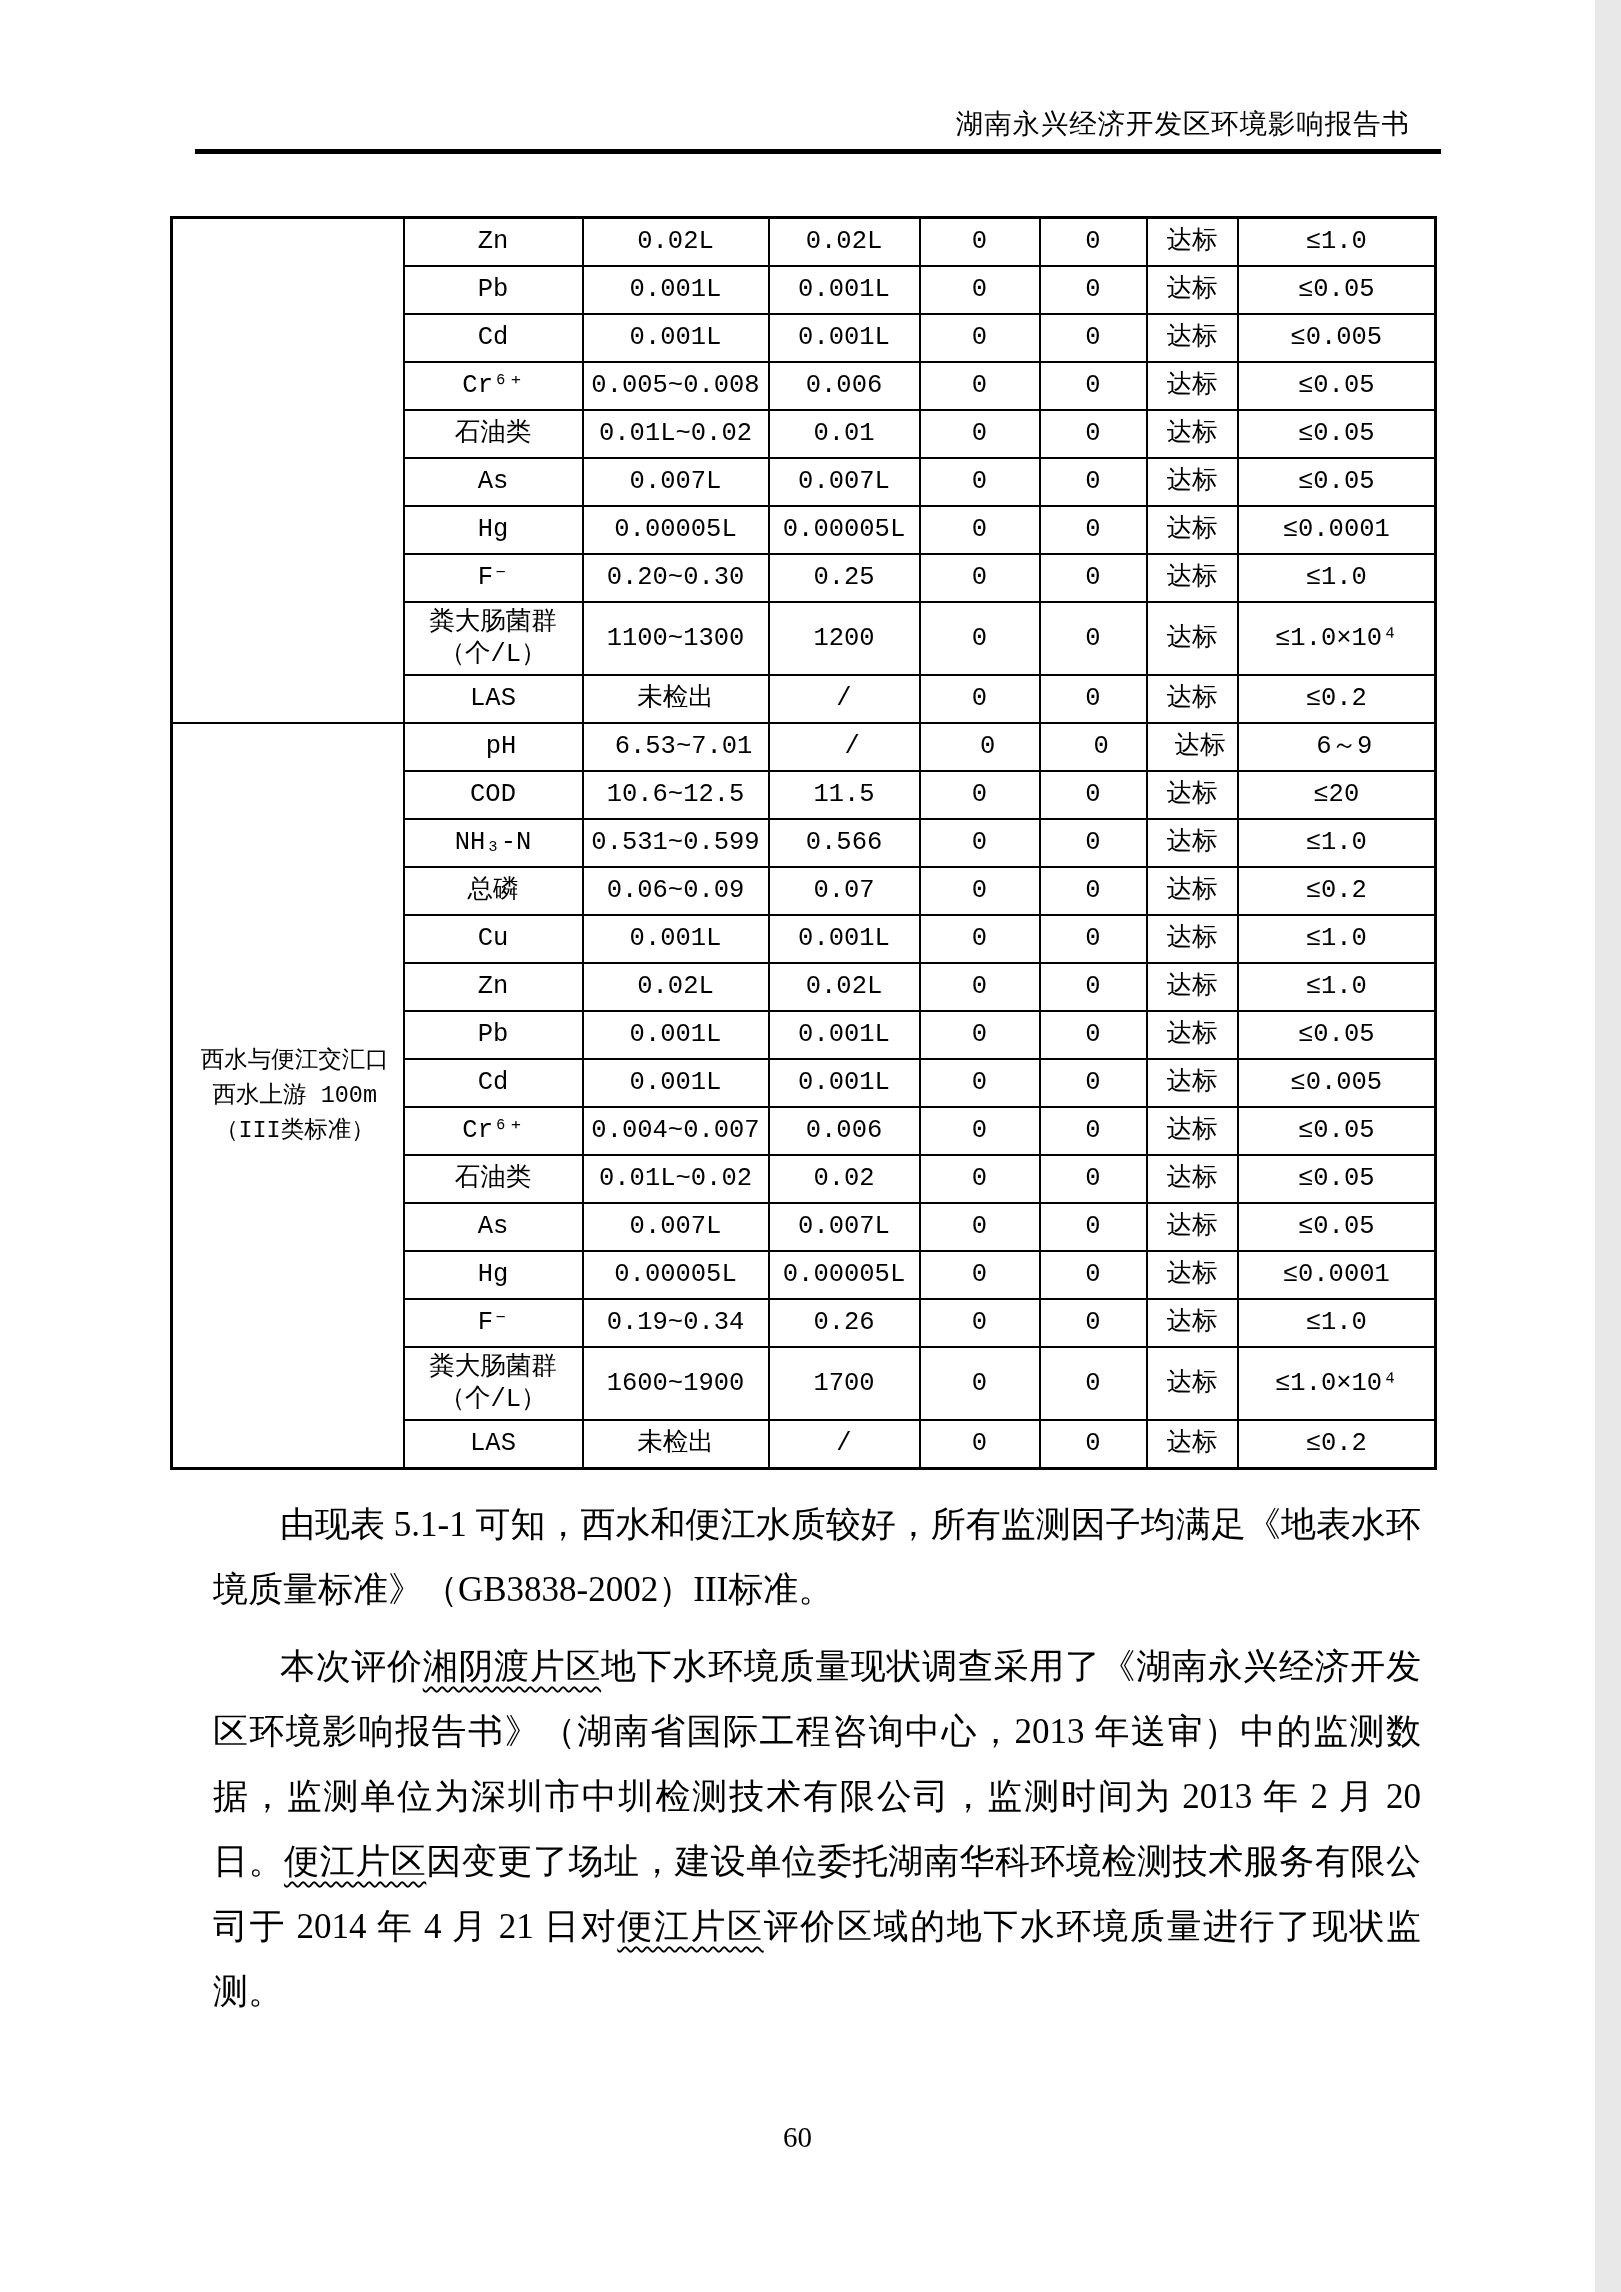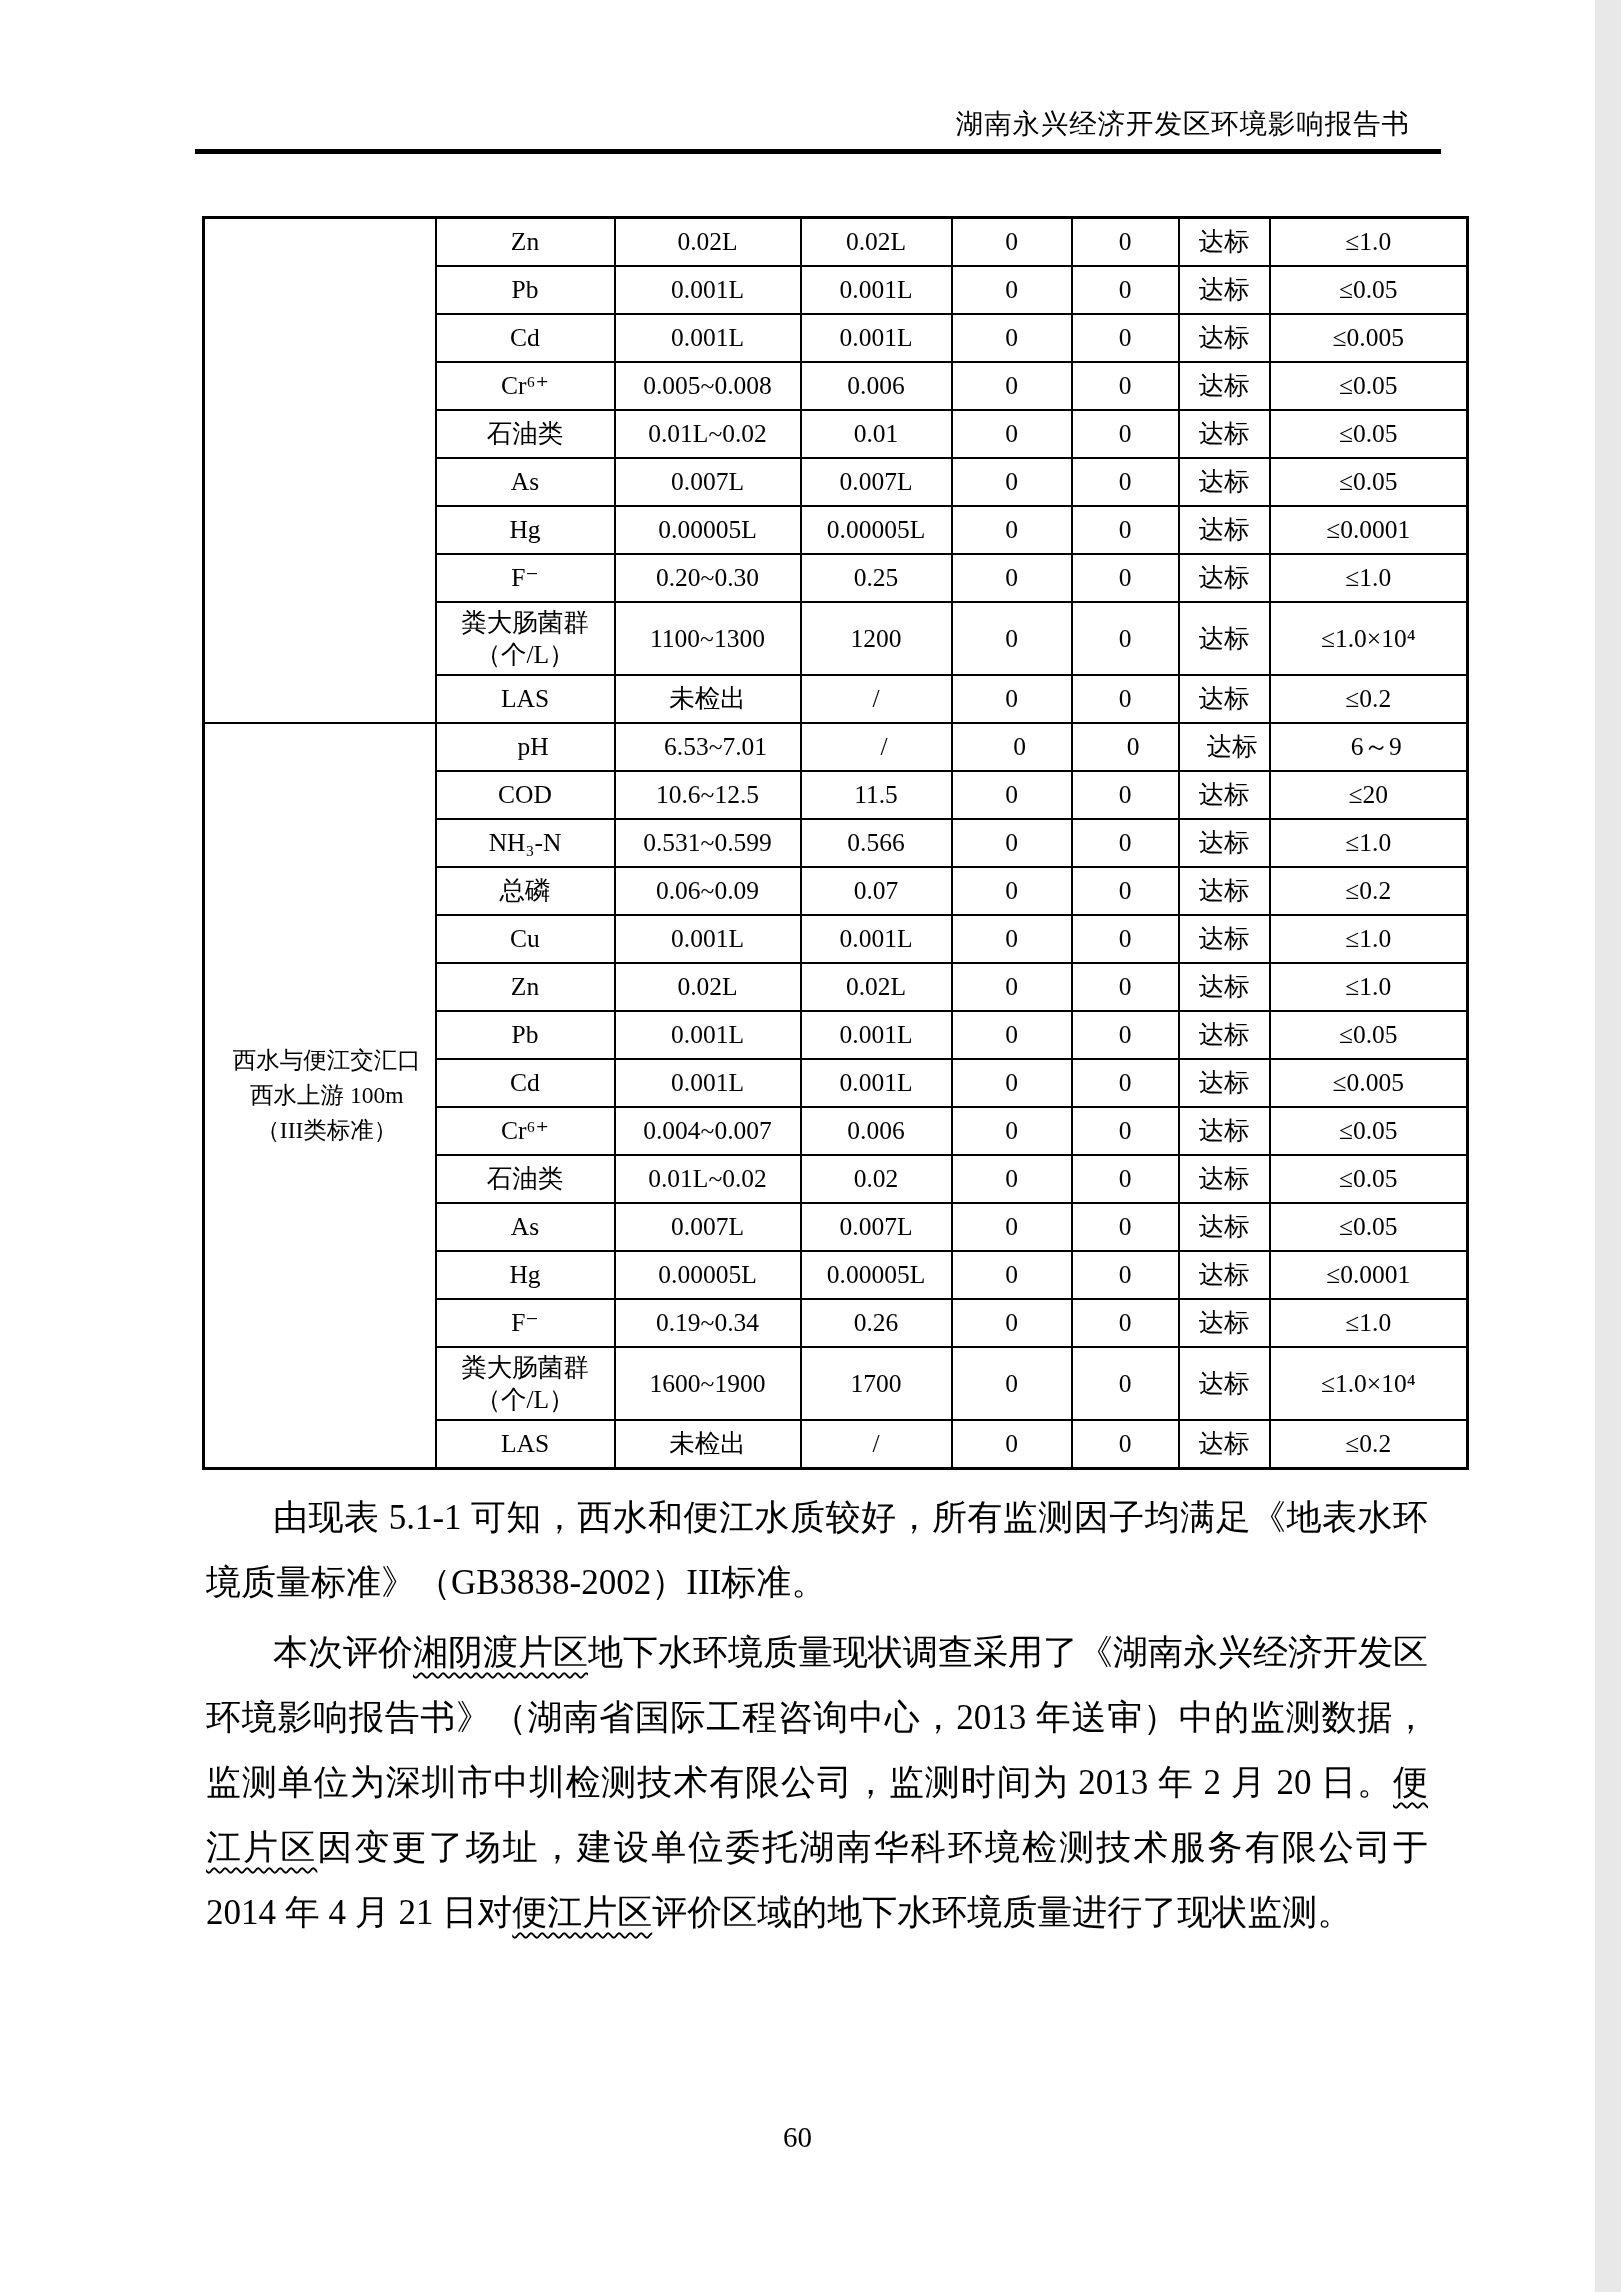--- a/index.html
+++ b/index.html
@@ -21,26 +21,27 @@
   }
   .header-rule {
     position:absolute;
     left:195px; top:149px;
     width:1246px; height:4.9px;
     background:#000;
   }
   
   .data-table {
     position:absolute;
-    left:202px; top:216px;
+    left:170px; top:216px;
     width:1264px;
     border-collapse:collapse;
     table-layout:fixed;
     border:3.9px solid #000;
     font-size:25.5px;
+    font-family:Liberation Mono, monospace;
   }
   .data-table td {
     border:2px solid #000;
     text-align:center;
     vertical-align:middle;
     height:46px;
     padding:0 3.9px;
     white-space:pre-line;
     line-height:1.25;
     overflow:hidden;
@@ -54,21 +55,21 @@
   }
   
   .body-text {
     position:absolute;
     left:201px; top:1480px;
     width:1232px;
     font-size:35px;
     line-height:65px;
     text-align:justify;
   }
-  .body-text p { margin:5px; text-indent:67px; }
+  .body-text p { margin:12px; text-indent:67px; }
   .section-heading {
     margin:0;
     font-family:"Liberation Sans","DejaVu Sans",sans-serif;
     font-weight:bold;
     font-size:37px;
     line-height:65px;
     text-align:left;
     text-indent:0;
   }
   .wavy {

